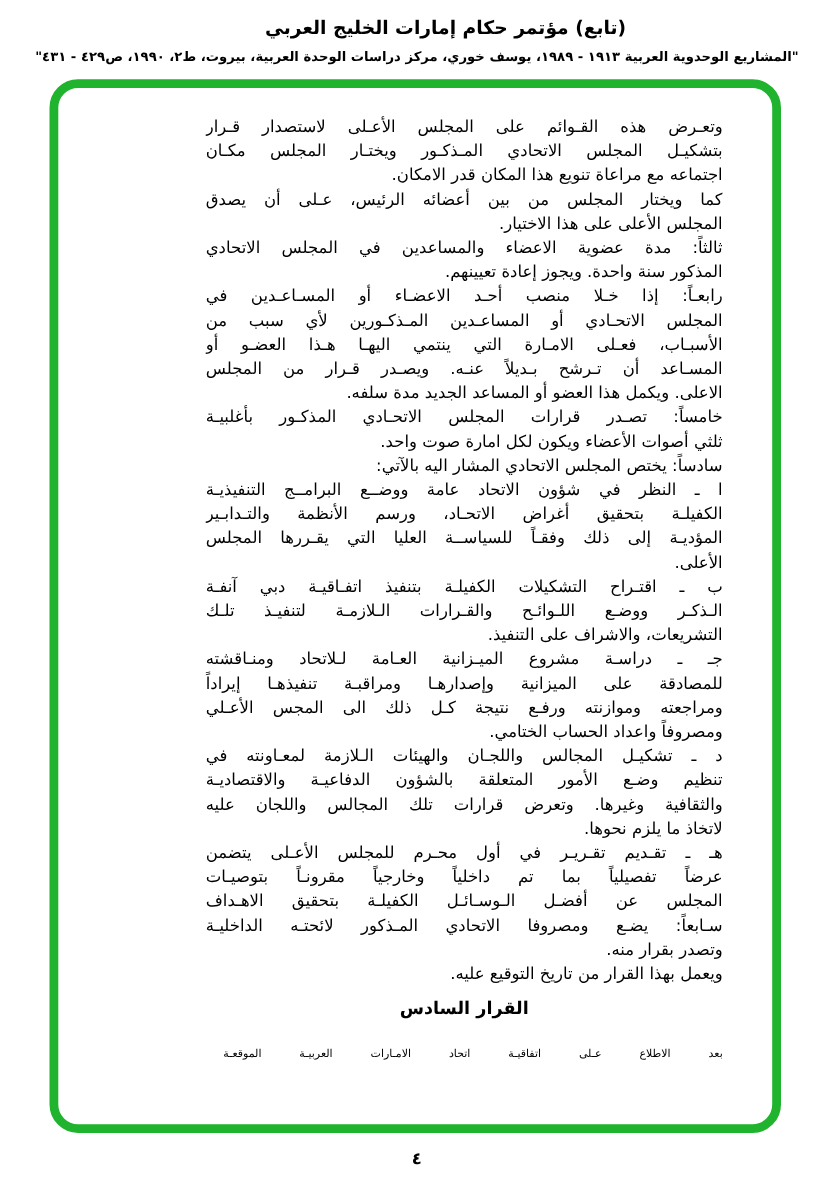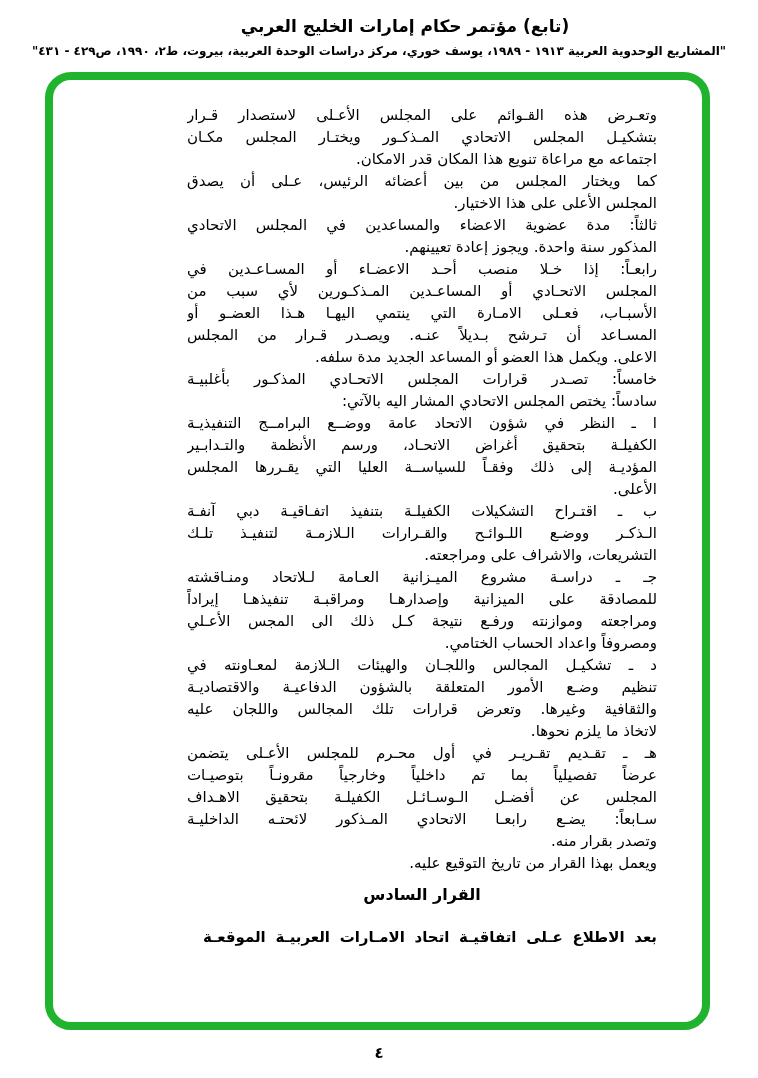--- a/index.html
+++ b/index.html
@@ -72,22 +72,22 @@
     margin-top: 10px;
     height: 22px;
     text-align: center;
     font-weight: bold;
     font-size: 16px;
   }
   .closing-line {
     margin-top: 20px;
     height: 22px;
     overflow: hidden;
-    font-weight: bold;
-    font-size: 15px;
+    font-weight: normal;
+    font-size: 10px;
     text-align: justify;
     text-align-last: justify;
     margin-left: 16px;
   }
   .page-number {
     position: absolute;
     top: 1044px;
     left: 0;
     width: 758px;
     text-align: center;
@@ -114,40 +114,41 @@
         <div class="line">كما ويختار المجلس من بين أعضائه الرئيس، عـلى أن يصدق</div>
         <div class="line line-end">المجلس الأعلى على هذا الاختيار.</div>
         <div class="line">ثالثاً: مدة عضوية الاعضاء والمساعدين في المجلس الاتحادي</div>
         <div class="line line-end">المذكور سنة واحدة. ويجوز إعادة تعيينهم.</div>
         <div class="line">رابعـاً: إذا خـلا منصب أحـد الاعضـاء أو المسـاعـدين في</div>
         <div class="line">المجلس الاتحـادي أو المساعـدين المـذكـورين لأي سبب من</div>
         <div class="line">الأسبـاب، فعـلى الامـارة التي ينتمي اليهـا هـذا العضـو أو</div>
         <div class="line">المسـاعد أن تـرشح بـديلاً عنـه. ويصـدر قـرار من المجلس</div>
         <div class="line line-end">الاعلى. ويكمل هذا العضو أو المساعد الجديد مدة سلفه.</div>
         <div class="line">خامساً: تصـدر قرارات المجلس الاتحـادي المذكـور بأغلبيـة</div>
+        <div class="line line-end">ثلثي أصوات الأعضاء ويكون لكل امارة صوت واحد.</div>
         <div class="line line-end">سادساً: يختص المجلس الاتحادي المشار اليه بالآتي:</div>
         <div class="line">ا ـ النظر في شؤون الاتحاد عامة ووضــع البرامــج التنفيذيـة</div>
         <div class="line">الكفيلـة بتحقيق أغراض الاتحـاد، ورسم الأنظمة والتـدابـير</div>
         <div class="line">المؤديـة إلى ذلك وفقـاً للسياســة العليا التي يقـررها المجلس</div>
         <div class="line line-end">الأعلى.</div>
         <div class="line">ب ـ اقتـراح التشكيلات الكفيلـة بتنفيذ اتفـاقيـة دبي آنفـة</div>
         <div class="line">الـذكـر ووضـع اللـوائـح والقـرارات الـلازمـة لتنفيـذ تلـك</div>
-        <div class="line line-end">التشريعات، والاشراف على ومراجعته.</div>
+        <div class="line line-end">التشريعات، والاشراف على التنفيذ.</div>
         <div class="line">جـ ـ دراسـة مشروع الميـزانية العـامة لـلاتحاد ومنـاقشته</div>
         <div class="line">للمصادقة على الميزانية وإصدارهـا ومراقبـة تنفيذهـا إيراداً</div>
         <div class="line">ومراجعته وموازنته ورفـع نتيجة كـل ذلك الى المجس الأعـلي</div>
         <div class="line line-end">ومصروفاً واعداد الحساب الختامي.</div>
         <div class="line">د ـ تشكيـل المجالس واللجـان والهيئات الـلازمة لمعـاونته في</div>
         <div class="line">تنظيم وضـع الأمور المتعلقة بالشؤون الدفاعيـة والاقتصاديـة</div>
         <div class="line">والثقافية وغيرها. وتعرض قرارات تلك المجالس واللجان عليه</div>
         <div class="line line-end">لاتخاذ ما يلزم نحوها.</div>
         <div class="line">هـ ـ تقـديم تقـريـر في أول محـرم للمجلس الأعـلى يتضمن</div>
         <div class="line">عرضاً تفصيلياً بما تم داخلياً وخارجياً مقرونـاً بتوصيـات</div>
         <div class="line">المجلس عن أفضـل الـوسـائـل الكفيلـة بتحقيق الاهـداف</div>
-        <div class="line">سـابعاً: يضـع رابعـا الاتحادي المـذكور لائحتـه الداخليـة</div>
+        <div class="line">سـابعاً: يضـع ومصروفا الاتحادي المـذكور لائحتـه الداخليـة</div>
         <div class="line line-end">وتصدر بقرار منه.</div>
         <div class="line line-end">ويعمل بهذا القرار من تاريخ التوقيع عليه.</div>
         <div class="section-heading">القرار السادس</div>
       <div class="closing-line">بعد الاطلاع عـلى اتفاقيـة اتحاد الامـارات العربيـة الموقعـة</div>
     </div>
 
   </div>
 
   <div class="page-number">٤</div>
 

